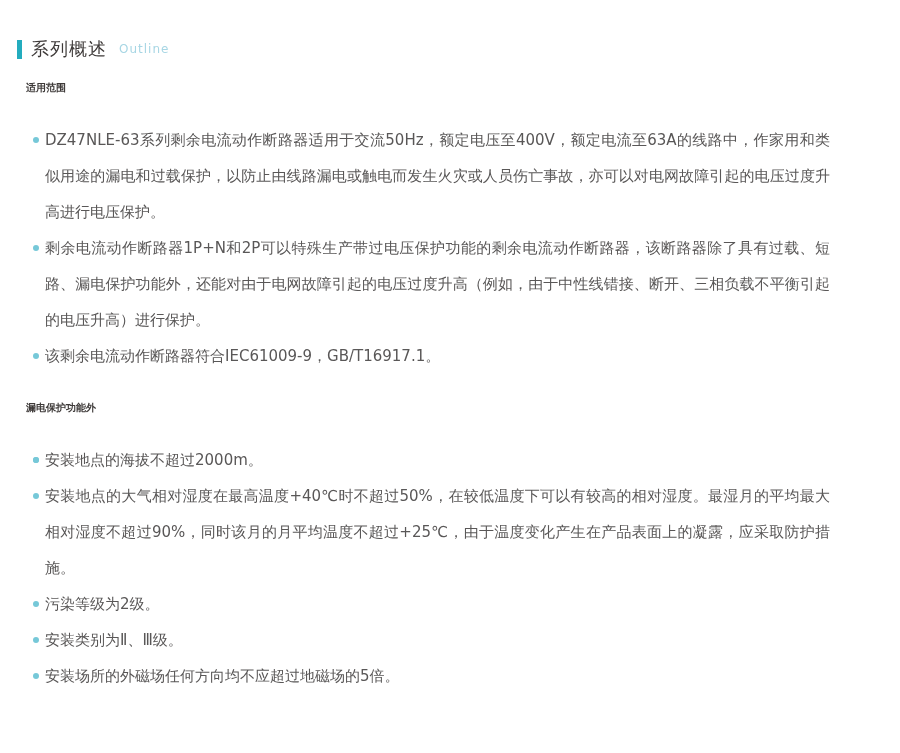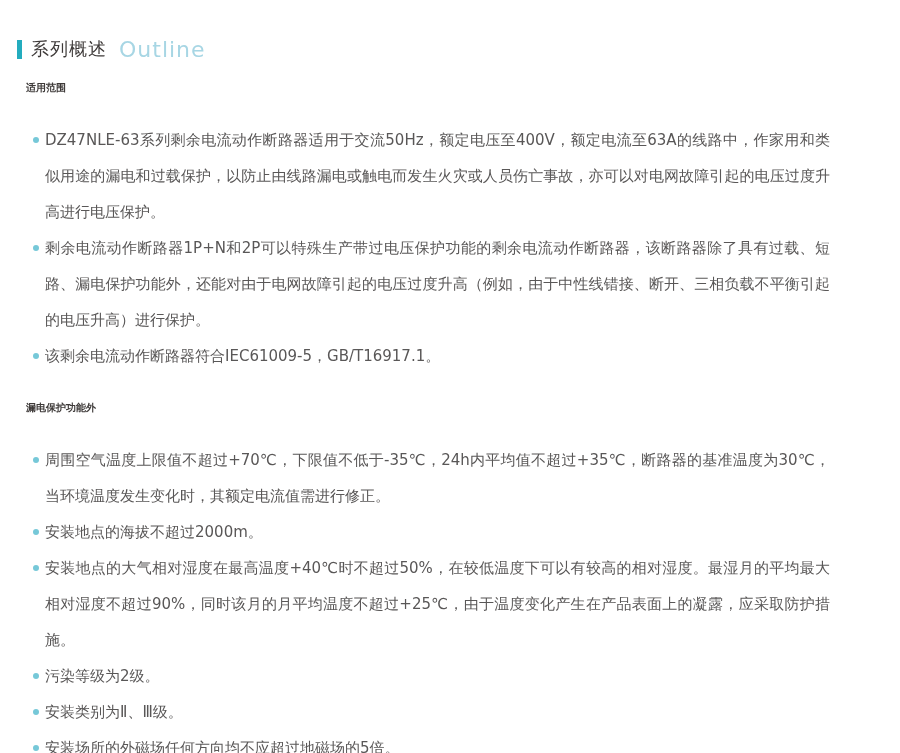--- a/index.html
+++ b/index.html
@@ -11,21 +11,21 @@
   }
   html,body{margin:0;padding:0;}
   body{
     width:900px;height:753px;background:#ffffff;overflow:hidden;
     font-family:"DejaVu Sans","Liberation Sans",sans-serif;
   }
   .page{padding:38px 54px 0 17px;box-sizing:border-box;width:900px;}
   .title-row{display:flex;align-items:center;height:22px;margin-bottom:10px;}
   .accent-bar{display:inline-block;width:5px;height:19px;background:var(--teal);margin-right:9px;}
   .title-zh{font-size:18px;color:var(--heading);letter-spacing:1px;font-weight:500;}
-  .title-en{font-size:22px;color:var(--title-en);margin-left:12px;letter-spacing:1px;font-weight:500;}
+  .title-en{font-size:12px;color:var(--title-en);margin-left:12px;letter-spacing:1px;font-weight:500;}
   .content{font-size:15px;line-height:36px;color:var(--body);text-align:justify;}
   .sub-heading{
     margin:0;padding-left:9px;font-size:10px;line-height:36px;
     font-weight:700;color:var(--heading);text-align:left;
   }
   ul.bullets{list-style:none;margin:16px;padding:0;}
   ul.bullets li{position:relative;padding-left:12px;}
   .dot{
     position:absolute;left:0;top:15px;width:6px;height:6px;border-radius:50%;
     background:var(--dot);
@@ -50,30 +50,29 @@
       <li>
         <span class="dot"></span>
         <span>DZ47NLE-63系列剩余电流动作断路器适用于交流50Hz，额定电压至400V，额定电流至63A的线路中，作家用和类似用途的漏电和过载保护，以防止由线路漏电或触电而发生火灾或人员伤亡事故，亦可以对电网故障引起的电压过度升高进行电压保护。</span>
       </li>
       <li>
         <span class="dot"></span>
         <span>剩余电流动作断路器1P+N和2P可以特殊生产带过电压保护功能的剩余电流动作断路器，该断路器除了具有过载、短路、漏电保护功能外，还能对由于电网故障引起的电压过度升高（例如，由于中性线错接、断开、三相负载不平衡引起的电压升高）进行保护。</span>
       </li>
       <li>
         <span class="dot"></span>
-        <span>该剩余电流动作断路器符合IEC61009-5，GB/T16917.1。</span>
+        <span>该剩余电流动作断路器符合IEC61009-9，GB/T16917.1。</span>
       </li>
     </ul>
 
     <h3 class="sub-heading">漏电保护功能外</h3>
 
     <ul class="bullets">
       <li>
         <span class="dot"></span>
-        <span>周围空气温度上限值不超过+70℃，下限值不低于-35℃，24h内平均值不超过+35℃，断路器的基准温度为30℃，当环境温度发生变化时，其额定电流值需进行修正。</span>
       </li>
       <li>
         <span class="dot"></span>
         <span>安装地点的海拔不超过2000m。</span>
       </li>
       <li>
         <span class="dot"></span>
         <span>安装地点的大气相对湿度在最高温度+40℃时不超过50%，在较低温度下可以有较高的相对湿度。最湿月的平均最大相对湿度不超过90%，同时该月的月平均温度不超过+25℃，由于温度变化产生在产品表面上的凝露，应采取防护措施。</span>
       </li>
       <li>

